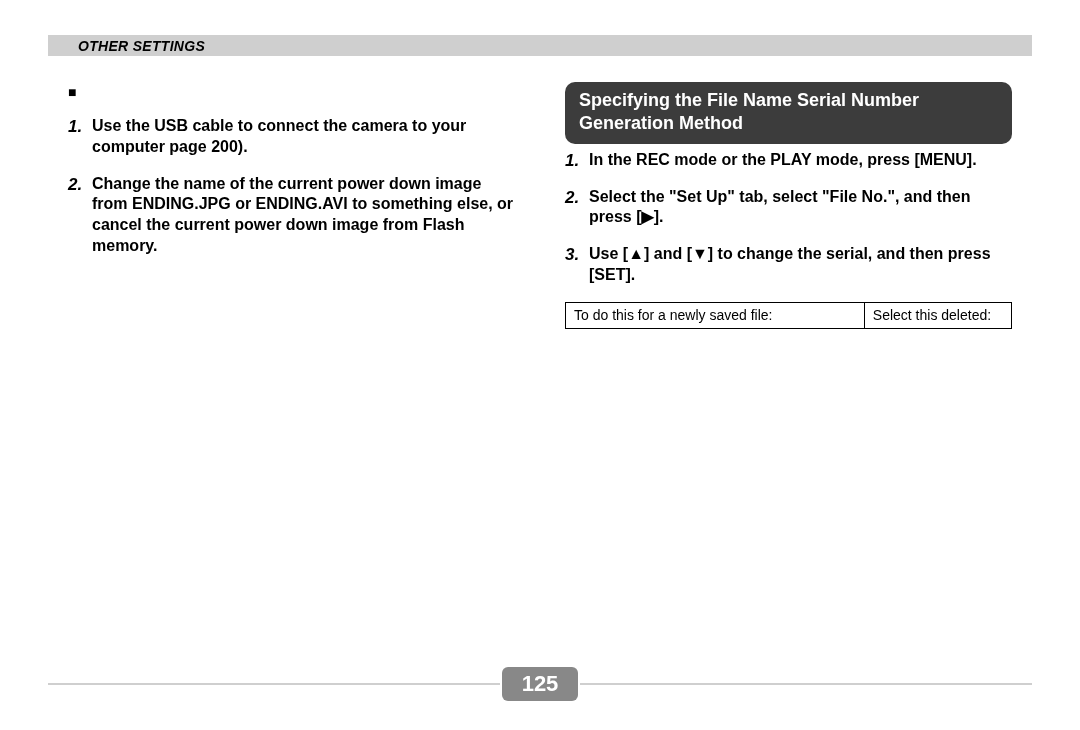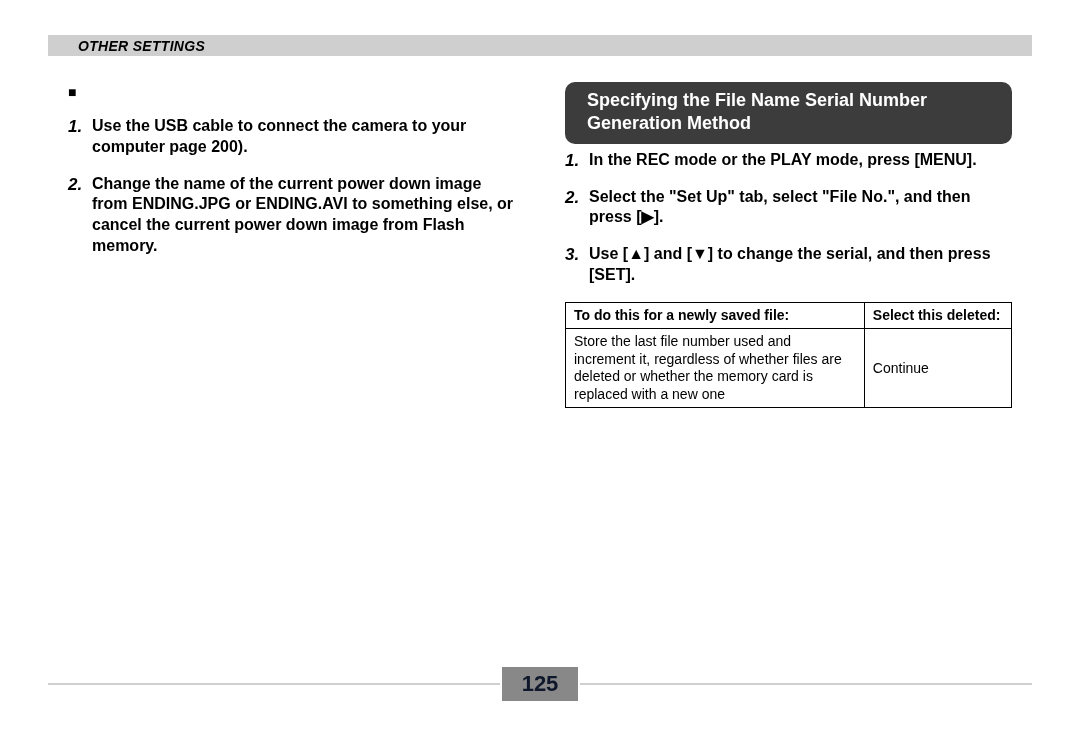--- a/index.html
+++ b/index.html
@@ -74,21 +74,21 @@
       font-weight: bold;
       font-size: 17px;
       position: absolute;
       left: 0;
       top: 0;
     }
     .section-box {
       background: #3c3c3c;
       color: #fff;
       border-radius: 10px;
-      padding: 7px 14px 8px 22px;
+      padding: 7px 14px 8px 14px;
       margin-bottom: 6px;
     }
     .section-box-text {
       font-weight: bold;
       font-size: 18px;
       line-height: 1.3;
     }
     .body-text {
       font-size: 15px;
       line-height: 1.3;
@@ -103,45 +103,45 @@
     .settings-table td {
       border: 1px solid #000;
       padding: 4px 8px;
       font-size: 14px;
       font-weight: normal;
       text-align: left;
       vertical-align: middle;
       line-height: 1.25;
     }
     .settings-table th {
-      font-weight: bold;
+      font-weight: normal;
     }
     .col-action { width: 67%; }
     .col-setting { width: 33%; }
     .footer {
       position: absolute;
       bottom: 26px;
       left: 48px;
       right: 48px;
       height: 40px;
       display: flex;
       align-items: center;
     }
     .footer-line {
       flex: 1;
       height: 2px;
       background: #cfcfcf;
     }
     .page-number {
       background: #888;
-      color: #0f172a;
+      color: #ffffff;
       font-weight: bold;
       font-size: 22px;
       padding: 4px 20px;
-      border-radius: 0;
+      border-radius: 6px;
       margin: 0 2px;
     }
   </style>
 </head>
 <body>
 
 <div class="header-bar">
   <span class="header-title">OTHER SETTINGS</span>
 </div>
 
@@ -167,24 +167,20 @@
       <li>Use [▲] and [▼] to change the serial, and then press [SET].</li>
     </ol>
     <table class="settings-table">
       <thead>
         <tr>
           <th class="col-action">To do this for a newly saved file:</th>
           <th class="col-setting">Select this deleted:</th>
         </tr>
       </thead>
       <tbody>
-        <tr>
-          <td>Store the last file number used and increment it, regardless of whether files are deleted or whether the memory card is replaced with a new one</td>
-          <td>Continue</td>
-        </tr>
       </tbody>
     </table>
   </div>
 
 </div>
 
 <div class="footer">
   <div class="footer-line"></div>
   <div class="page-number">125</div>
   <div class="footer-line"></div>

